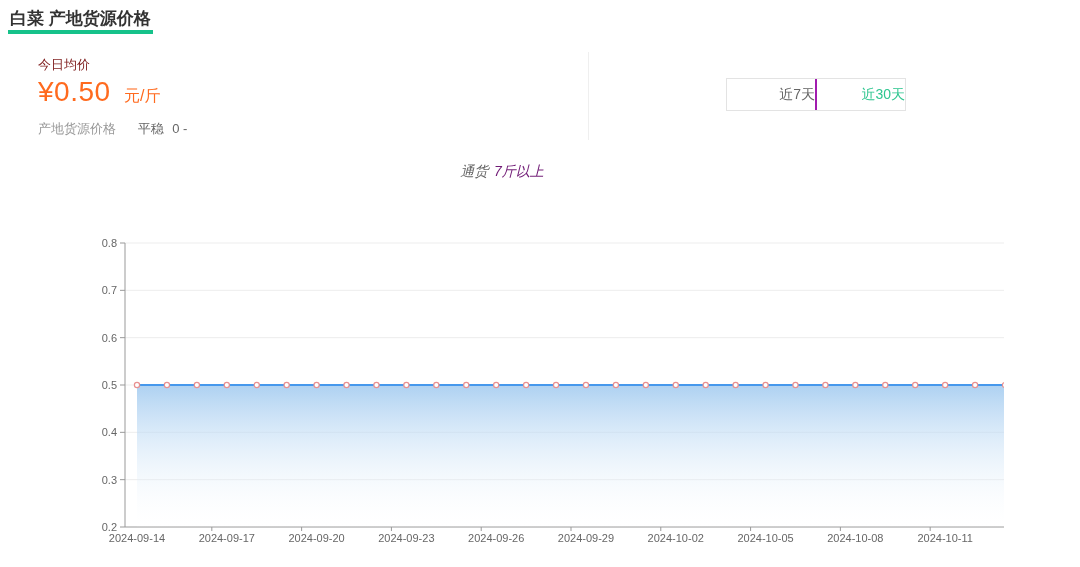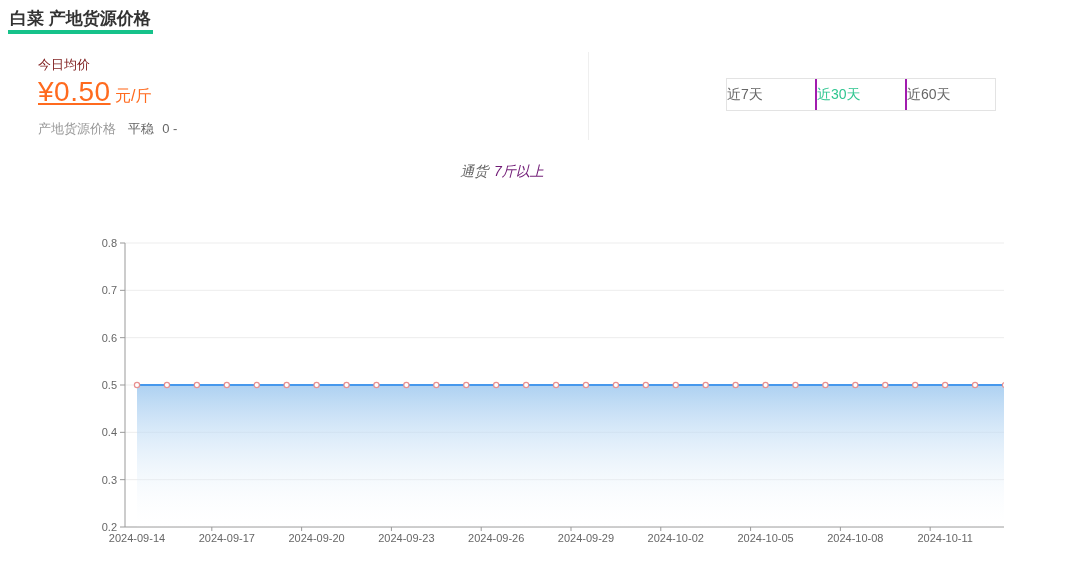--- a/index.html
+++ b/index.html
@@ -3,30 +3,30 @@
 <meta charset="utf-8">
 <style>
   html,body{margin:0;padding:0;background:#fff;font-family:"Liberation Sans",sans-serif;}
   .page{position:relative;width:1004px;height:567px;background:#fff;overflow:hidden;}
 
   .page-title{position:absolute;left:8px;top:8px;font-size:17px;font-weight:bold;color:#333;
     line-height:21px;border-bottom:4px solid #16c28a;padding:0 2px 1px 2px;}
 
   .price-label{position:absolute;left:38px;top:56px;font-size:13px;color:#7f1d1d;}
   .price-line{position:absolute;left:38px;top:76px;color:#ff6a1e;white-space:nowrap;}
-  .price-value{font-size:28px;font-weight:500;letter-spacing:0.5px;text-decoration:underline;}
-  .price-unit{font-size:16px;margin-left:0;}
+  .price-value{font-size:28px;font-weight:500;letter-spacing:0.5px;}
+  .price-unit{font-size:16px;margin-left:9px;}
   .compare-line{position:absolute;left:38px;top:120px;font-size:13px;color:#999;white-space:nowrap;}
-  .compare-strong{color:#666;margin-left:8px;}
+  .compare-strong{color:#666;margin-left:18px;}
   .compare-delta{color:#666;margin-left:5px;}
 
   .v-divider{position:absolute;left:588px;top:52px;width:1px;height:88px;background:#efefef;}
 
   .range-tabs{position:absolute;left:726px;top:78px;display:flex;border:1px solid #e3e3e3;background:#fff;}
-  .range-tab{width:88px;height:31px;line-height:31px;text-align:left;font-size:14px;color:#666;cursor:pointer;}
+  .range-tab{width:88px;height:31px;line-height:31px;text-align:right;font-size:14px;color:#666;cursor:pointer;}
   .range-tab + .range-tab{border-left:2px solid #a21caf;}
   .range-tab.active{color:#2fc690;}
 
   .spec-tabs{position:absolute;left:0;right:0;top:163px;text-align:center;font-size:14px;color:#666;}
   .spec-tab{margin:0 1px;cursor:pointer;font-style:italic;}
   .spec-tab.active{color:#701a75;}
 
   .chart-svg{position:absolute;left:0;top:230px;}
   .chart-svg text{font-family:"Liberation Sans",sans-serif;}
 </style>
@@ -46,21 +46,20 @@
     <span>产地货源价格</span>
     <span class="compare-strong">平稳</span>
     <span class="compare-delta">0 -</span>
   </div>
 
   <div class="v-divider"></div>
 
   <div class="range-tabs">
     <div class="range-tab">近7天</div>
     <div class="range-tab active">近30天</div>
-    <div class="range-tab">近60天</div>
   </div>
 
   <div class="spec-tabs">
     <span class="spec-tab">通货</span>
     <span class="spec-tab active">7斤以上</span>
   </div>
 
   <svg id="chart-svg" class="chart-svg" width="1080" height="337">
       <defs>
         <linearGradient id="ag" x1="0" y1="0" x2="0" y2="1">

